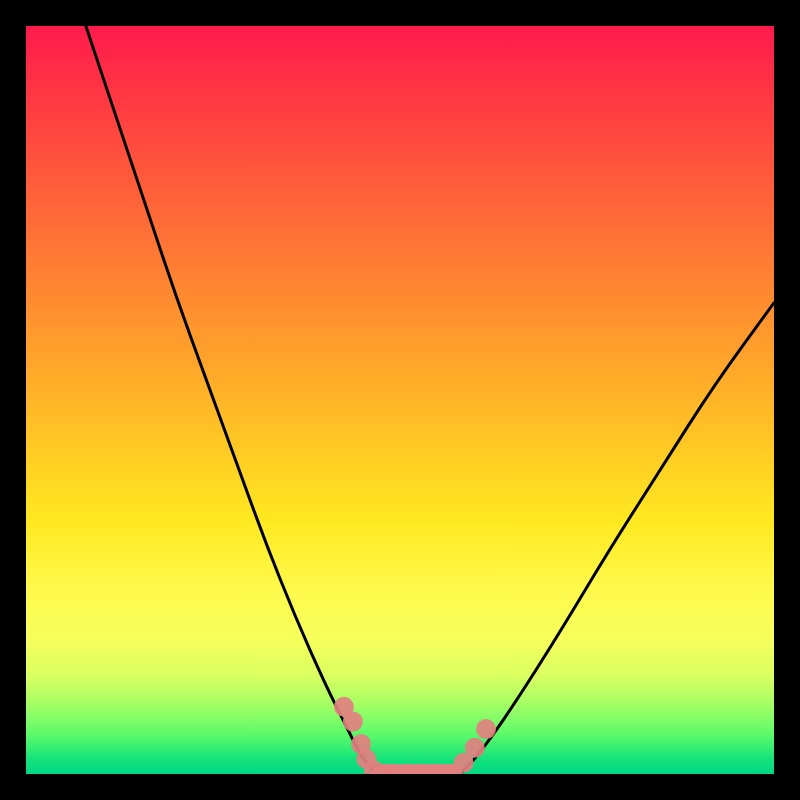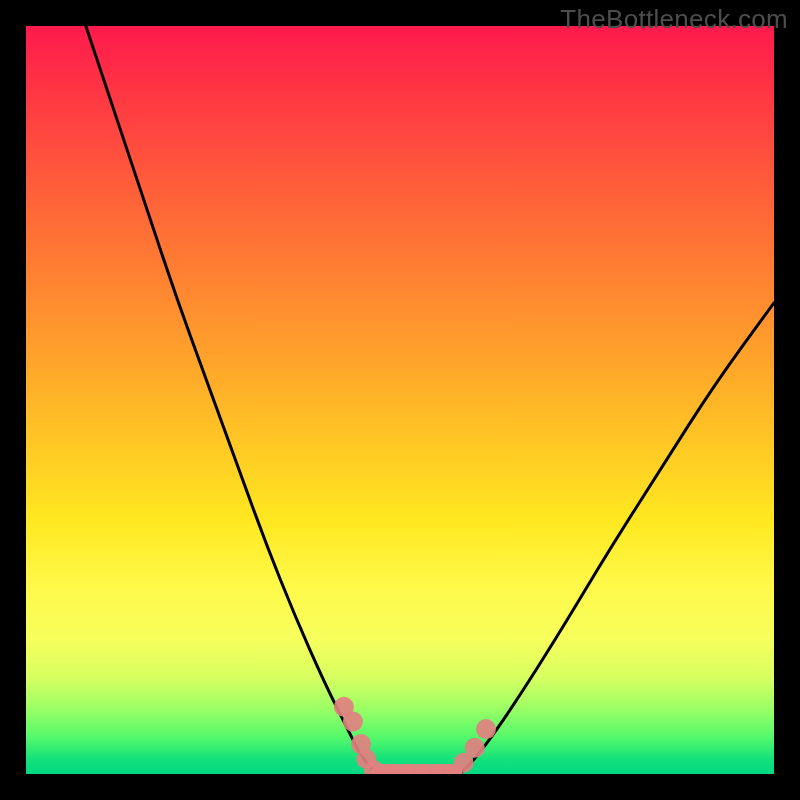--- a/index.html
+++ b/index.html
@@ -87,14 +87,13 @@
           <circle cx="396.4" cy="748.0" r="10" fill="#e28080" fill-opacity="0.92"></circle>
           <circle cx="411.4" cy="748.0" r="10" fill="#e28080" fill-opacity="0.92"></circle>
           <circle cx="426.4" cy="748.0" r="10" fill="#e28080" fill-opacity="0.92"></circle>
           <circle cx="437.6" cy="736.8" r="10" fill="#e28080" fill-opacity="0.92"></circle>
           <circle cx="448.8" cy="721.8" r="10" fill="#e28080" fill-opacity="0.92"></circle>
           <circle cx="460.0" cy="703.1" r="10" fill="#e28080" fill-opacity="0.92"></circle>
         </g>
     </svg>
 
   </div>
-  <div class="watermark">TheBottleneck.com</div>
 </div>
 
 </body></html>

